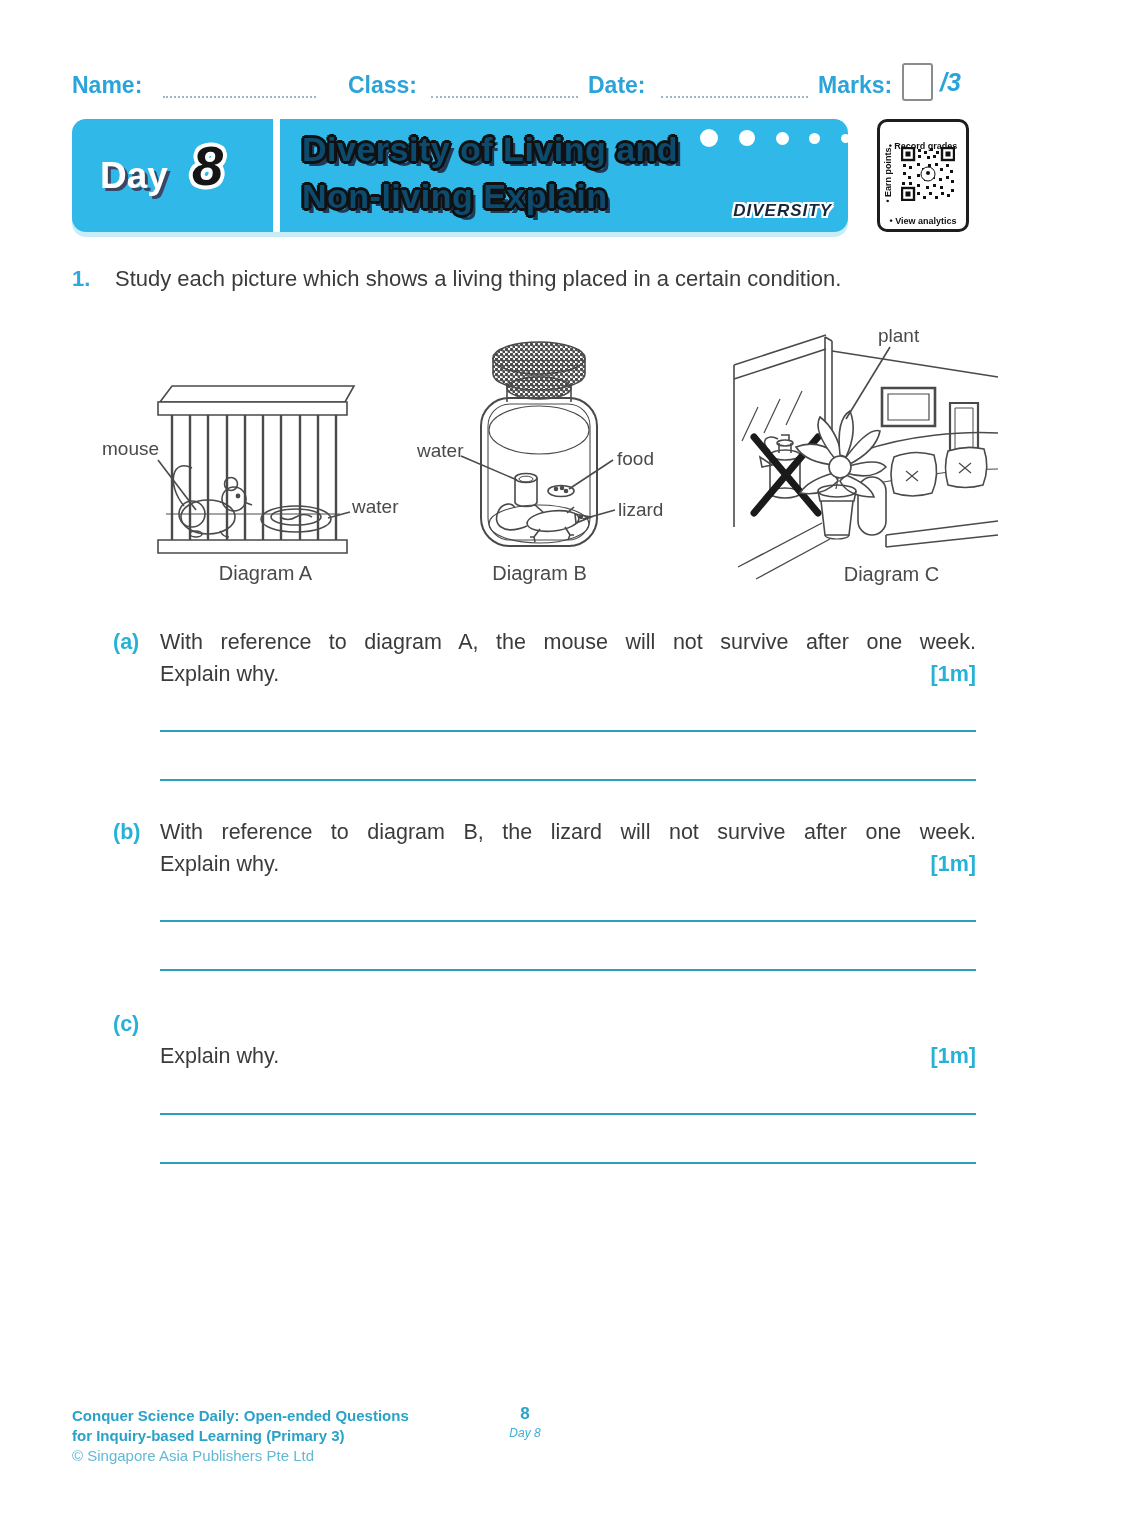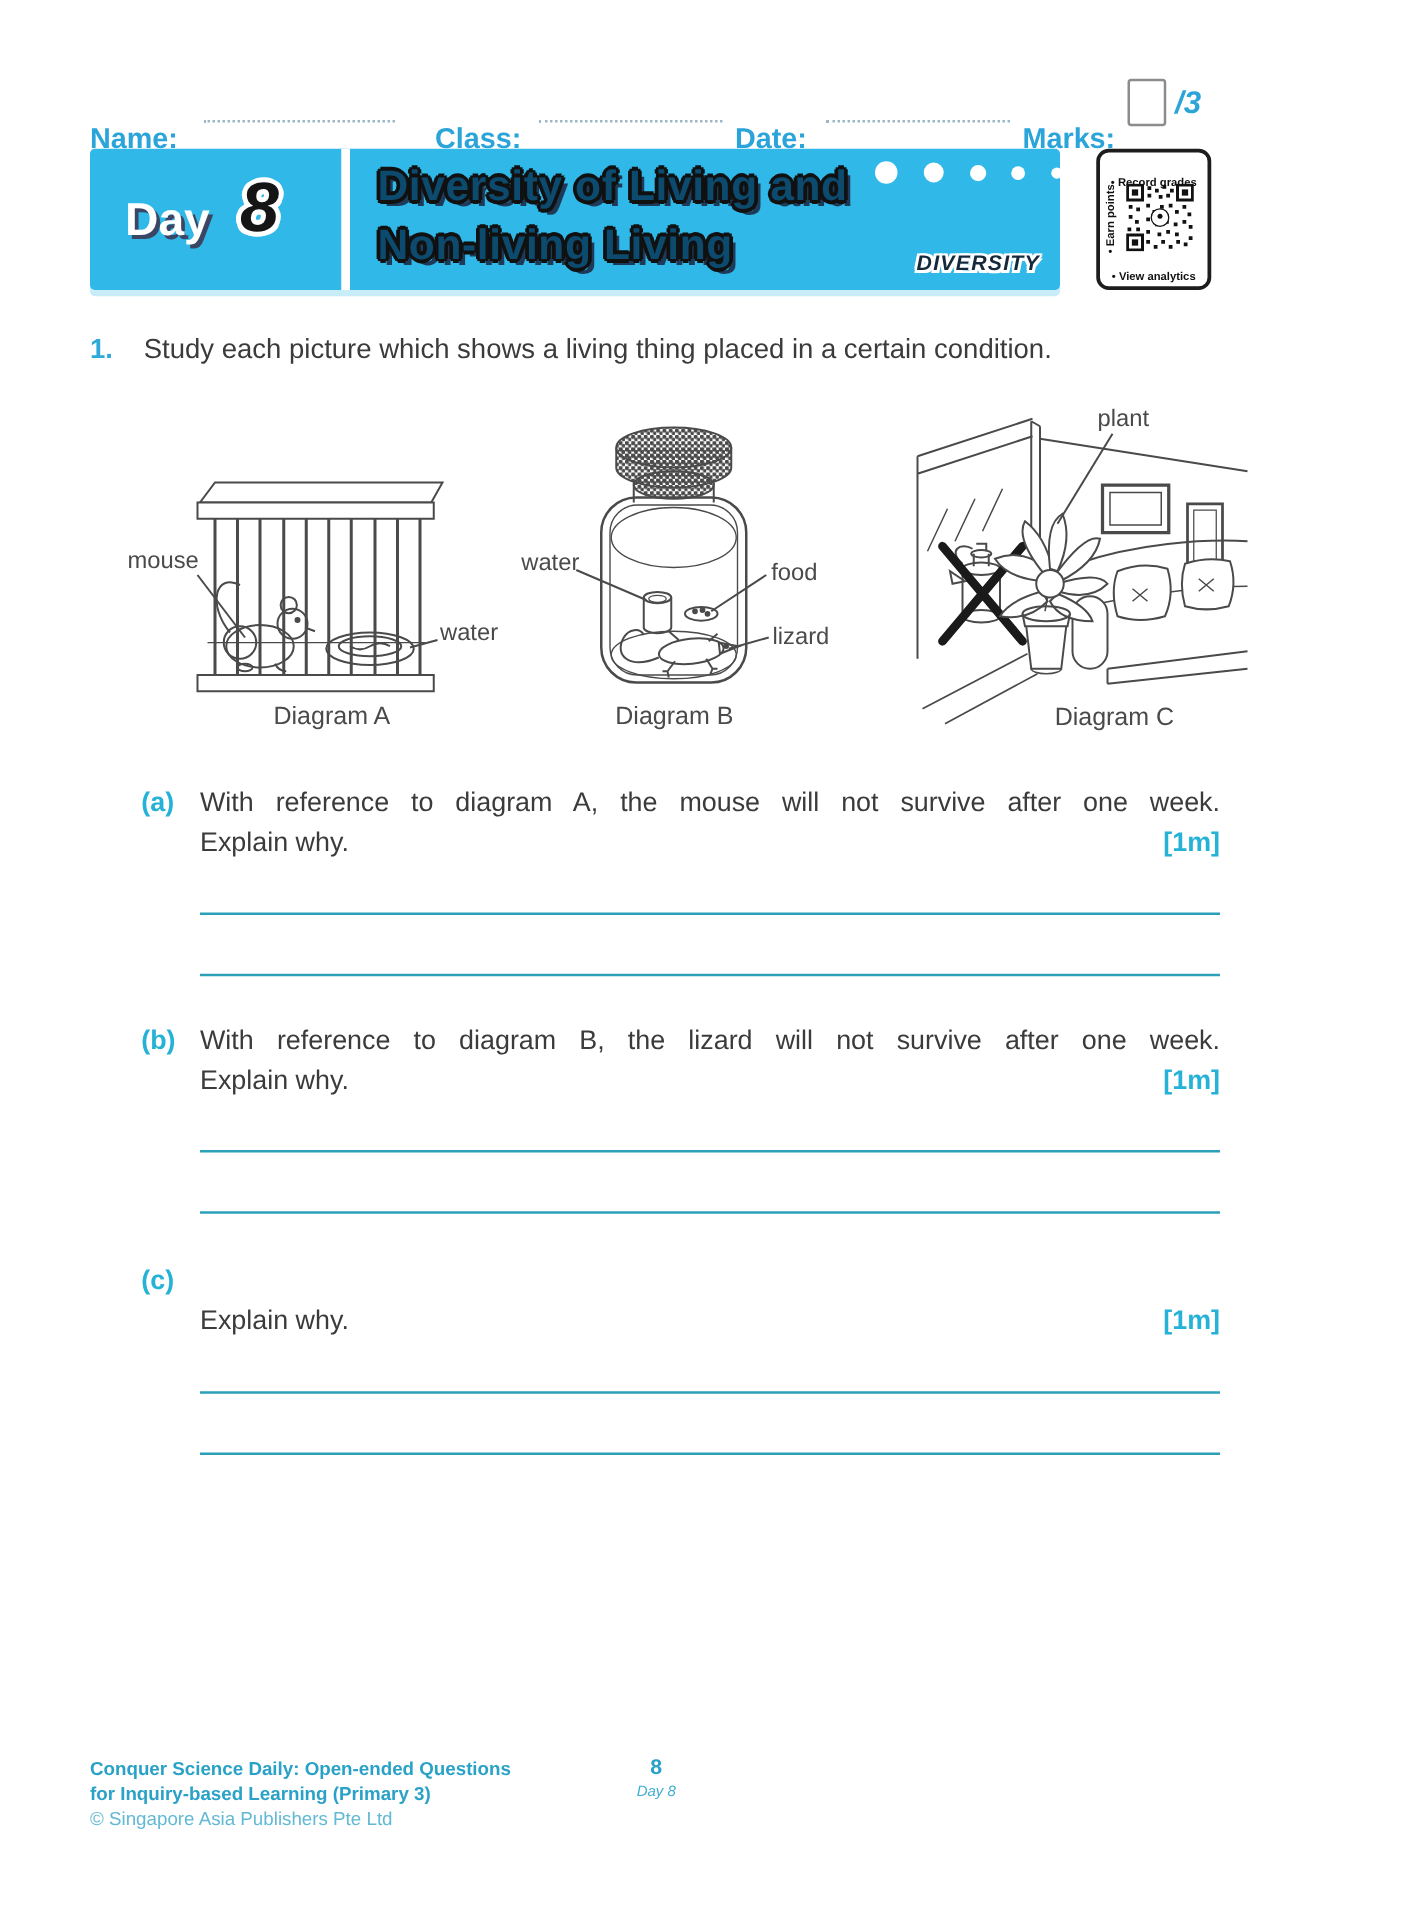--- a/index.html
+++ b/index.html
@@ -5,29 +5,29 @@
   * { margin:0; padding:0; box-sizing:border-box; }
   html,body { background:#e8e8e8; }
   .page {
     position:relative; width:1130px; height:1536px; margin:0 auto;
     background:#ffffff; overflow:hidden;
     font-family:"Liberation Sans", sans-serif; color:#3b3b3b;
   }
   .abs { position:absolute; }
 
   
-  .hdr-label { font-weight:bold; font-size:23px; color:#2BA4D9;margin-top:25px; }
+  .hdr-label { font-weight:bold; font-size:23px; color:#2BA4D9; }
   .write-line { border-bottom:2px dotted #9db7c6; height:26px; }
   .marks-box { width:31px; height:38px; border:2px solid #8c8c8c; border-radius:3px; background:#fff; }
   .marks-total { font-weight:bold; font-size:25px; color:#2BA4D9; font-style:italic; }
 
   
   .banner {
     left:72px; top:119px; width:776px; height:113px;
-    background:#30B8E8; border-radius:4px;
+    background:#30B8E8; border-radius:14px;
     box-shadow:0 5px 0 #c9ecf9;
   }
   .banner-day {
     left:28px; top:36px; font-size:37px; font-weight:bold; color:#ffffff;
     text-shadow:3px 3px 0 #3a4663;
   }
   .banner-num {
     left:120px; top:14px; font-size:56px; font-weight:bold; font-style:italic; color:#151515;
     text-shadow:-3px -3px 0 #fff,3px -3px 0 #fff,-3px 3px 0 #fff,3px 3px 0 #fff,-4px 0 0 #fff,4px 0 0 #fff,0 -4px 0 #fff,0 4px 0 #fff;
   }
@@ -89,21 +89,21 @@
   <span class="abs hdr-label" style="left:818px;top:72px">Marks:</span>
   <span class="abs marks-box" style="left:902px;top:63px"></span>
   <span class="abs marks-total" style="left:940px;top:68px">/3</span>
 
   <div class="abs banner">
     <span class="abs banner-day">Day</span>
     <span class="abs banner-num">8</span>
     <span class="abs banner-divider"></span>
     <div class="abs banner-title">
       <div>Diversity of Living and</div>
-      <div>Non-living Living</div>
+      <div>Non-living Explain</div>
     </div>
     <div class="abs banner-dots">
       <i style="width:18px;height:18px"></i>
         <i style="width:16px;height:16px"></i>
         <i style="width:13px;height:13px"></i>
         <i style="width:11px;height:11px"></i>
         <i style="width:9px;height:9px"></i>
     </div>
     <span class="abs banner-tag">DIVERSITY</span>
   </div>

